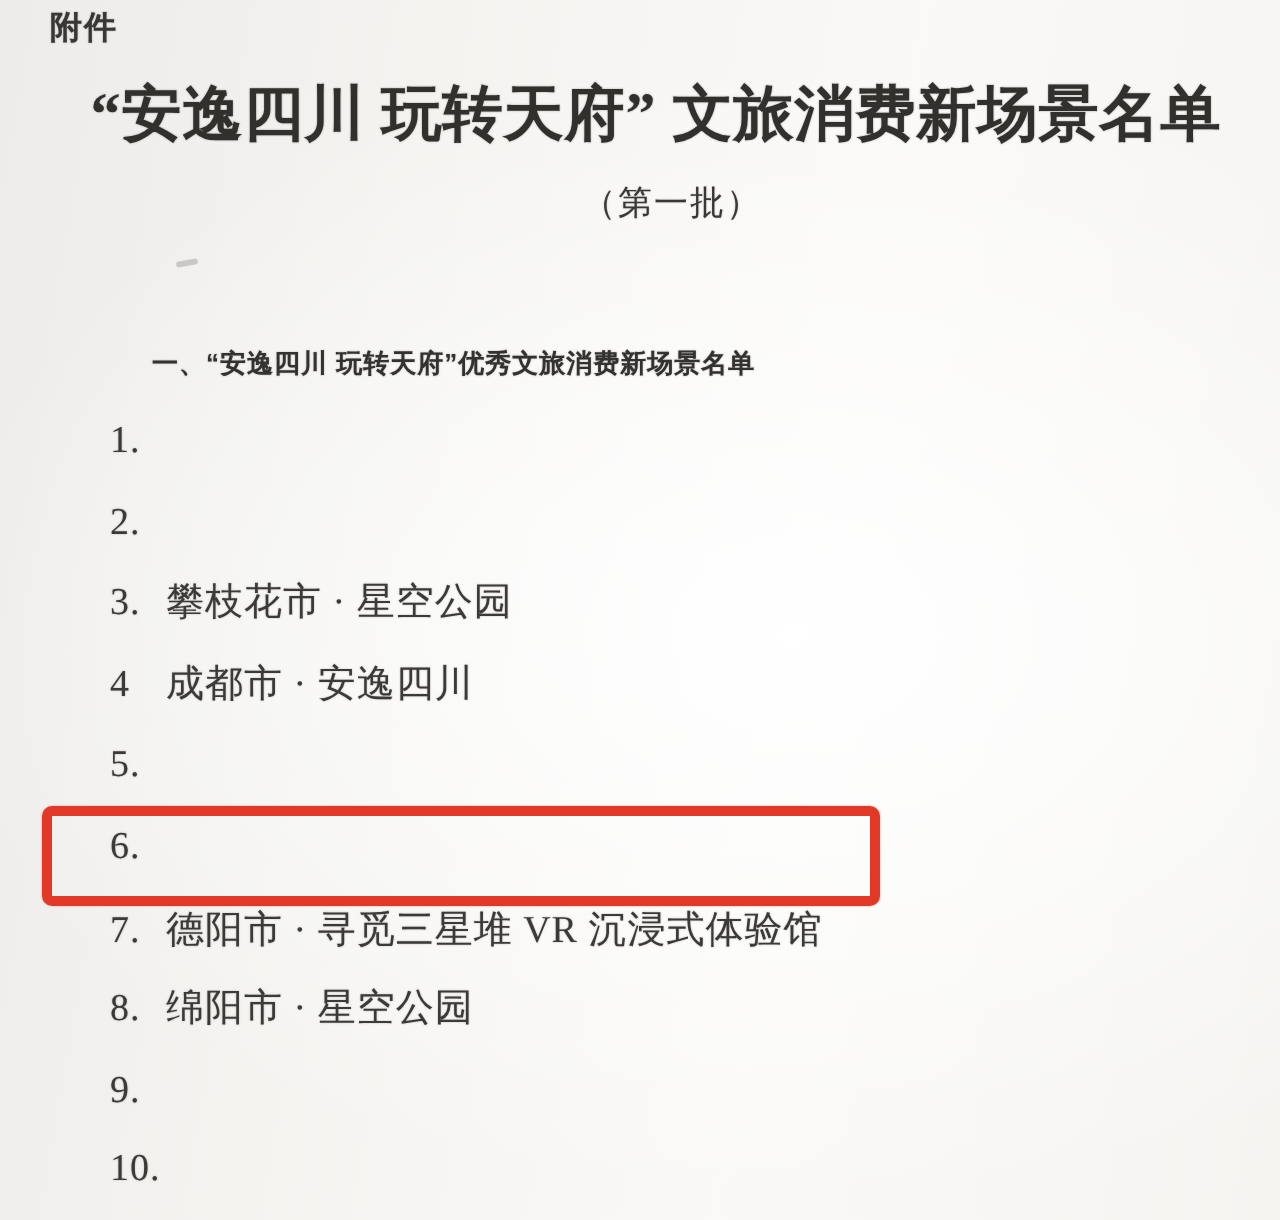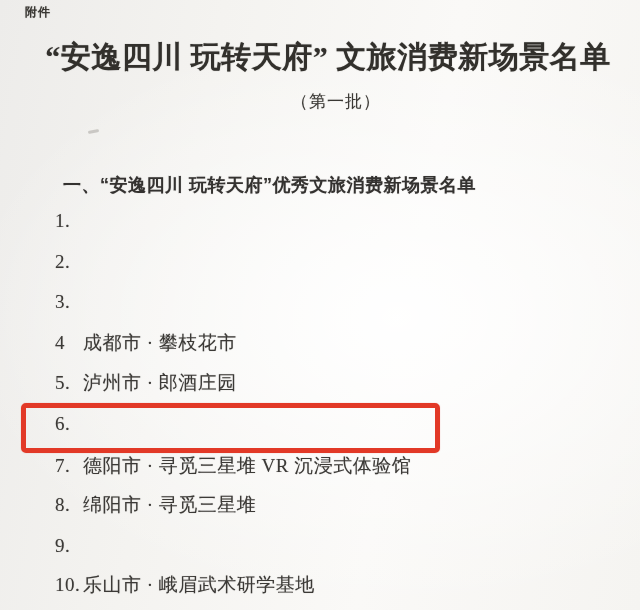--- a/index.html
+++ b/index.html
@@ -14,21 +14,21 @@
       linear-gradient(100deg, #edecea 0%, #f4f3f0 30%, #faf9f7 62%, #f5f4f1 100%);
     font-family: "Liberation Serif", "DejaVu Serif", serif;
     color: #3c3a36;
   }
   .attachment-label {
     position: absolute;
     left: 25px;
     top: 4px;
     font-family: Liberation Serif, serif;
     font-weight: 700;
-    font-size: 12px;
+    font-size: 16px;
     letter-spacing: 1px;
     color: #393733;
     text-shadow: 0 0 1px rgba(57,55,51,0.35);
   }
   .doc-title {
     position: absolute;
     left: 16px;
     right: 0;
     top: 37px;
     text-align: center;
@@ -57,25 +57,25 @@
     top: 130px;
     width: 11px;
     height: 3px;
     background: #bcbab6;
     border-radius: 2px;
     transform: rotate(-10deg);
     opacity: 0.75;
   }
   .section-heading {
     position: absolute;
-    left: 63px;
+    left: 76px;
     top: 173px;
     font-family: "Liberation Sans", "DejaVu Sans", sans-serif;
     font-weight: 700;
-    font-size: 18px;
+    font-size: 13px;
     letter-spacing: 0.5px;
     color: #343230;
     text-shadow: 0 0 1px rgba(52,50,48,0.35);
     white-space: nowrap;
   }
   .list-row {
     position: absolute;
     left: 55px;
     display: flex;
     align-items: flex-start;
@@ -120,50 +120,49 @@
   <div class="list-row" style="top:209px">
     <span class="num">1.</span>
   </div>
 
   <div class="list-row" style="top:250px">
     <span class="num">2.</span>
   </div>
 
   <div class="list-row" style="top:290px">
     <span class="num">3.</span>
+    <span class="txt">攀枝花市 · 星空公园</span>
   </div>
 
   <div class="list-row" style="top:331px">
     <span class="num">4</span>
-    <span class="txt">成都市 · 攀枝花市</span>
+    <span class="txt">成都市 · 安逸四川</span>
   </div>
 
   <div class="list-row" style="top:371px">
     <span class="num">5.</span>
-    <span class="txt">泸州市 · 郎酒庄园</span>
   </div>
 
   <div class="list-row" style="top:412px">
     <span class="num">6.</span>
   </div>
 
   <div class="list-row" style="top:454px">
     <span class="num">7.</span>
     <span class="txt">德阳市 · 寻觅三星堆 VR 沉浸式体验馆</span>
   </div>
 
   <div class="list-row" style="top:493px">
     <span class="num">8.</span>
-    <span class="txt">绵阳市 · 寻觅三星堆</span>
+    <span class="txt">绵阳市 · 星空公园</span>
   </div>
 
   <div class="list-row" style="top:534px">
     <span class="num">9.</span>
   </div>
 
   <div class="list-row" style="top:573px">
     <span class="num">10.</span>
-    <span class="txt">乐山市 · 峨眉武术研学基地</span>
   </div>
 
   <div class="highlight-box"></div>
 
 </div>
 
 </body></html>

